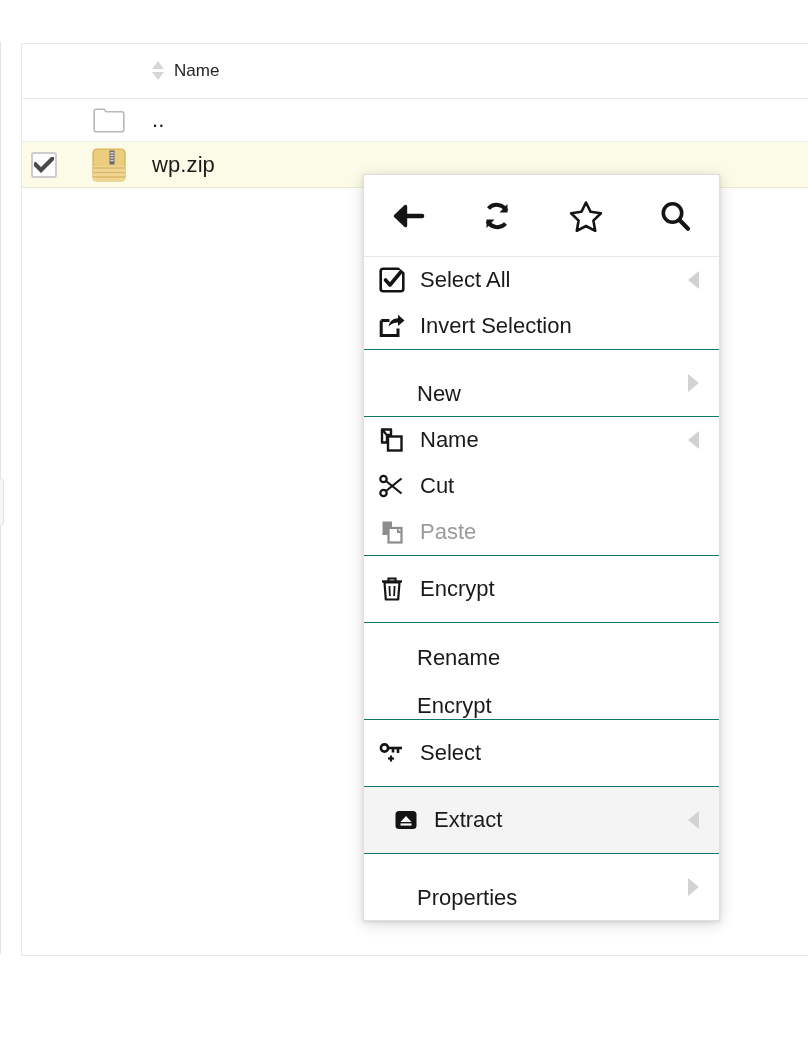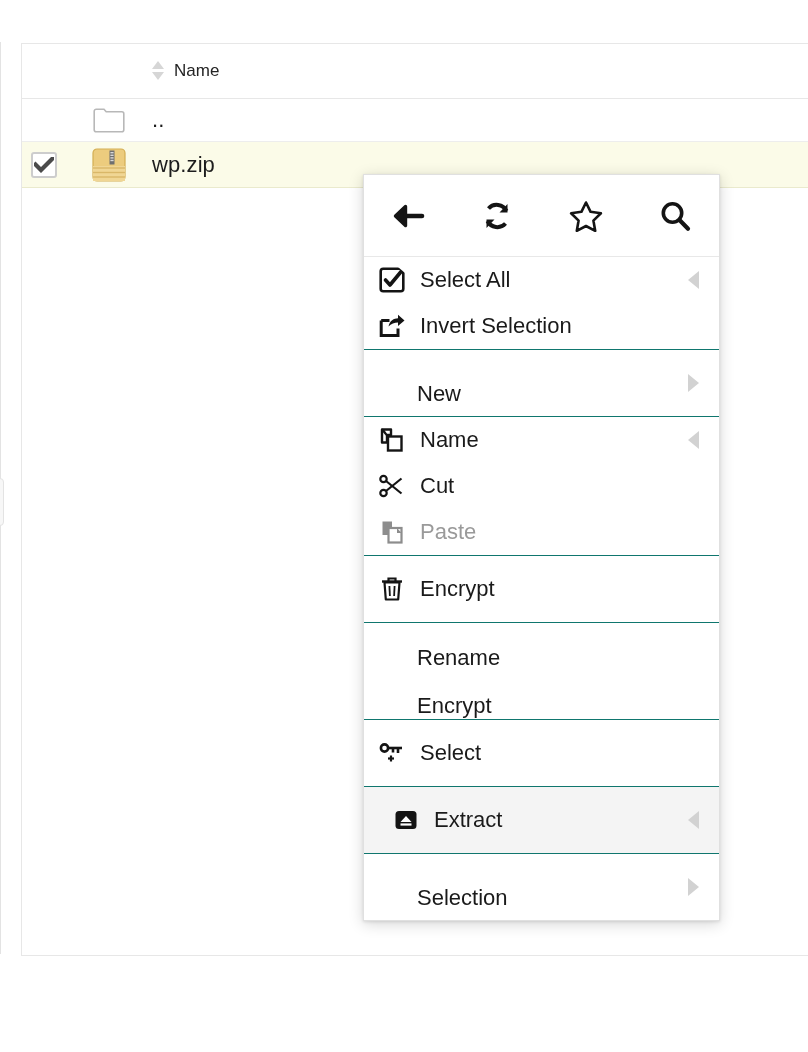--- a/index.html
+++ b/index.html
@@ -416,21 +416,21 @@
         </div>
         <div class="ctx-label">Extract</div>
         <div class="ctx-arrow">
             <span class="arrow-left"></span>
           </div>
       </div>
     </div>
 
     <div class="ctx-group last">
       <div class="ctx-item tall">
-        <div class="ctx-label indent">Selection</div>
+        <div class="ctx-label indent">Properties</div>
         <div class="ctx-arrow">
             <span class="arrow-right"></span>
           </div>
       </div>
     </div>
 
   </div>
 
 </div>
 

